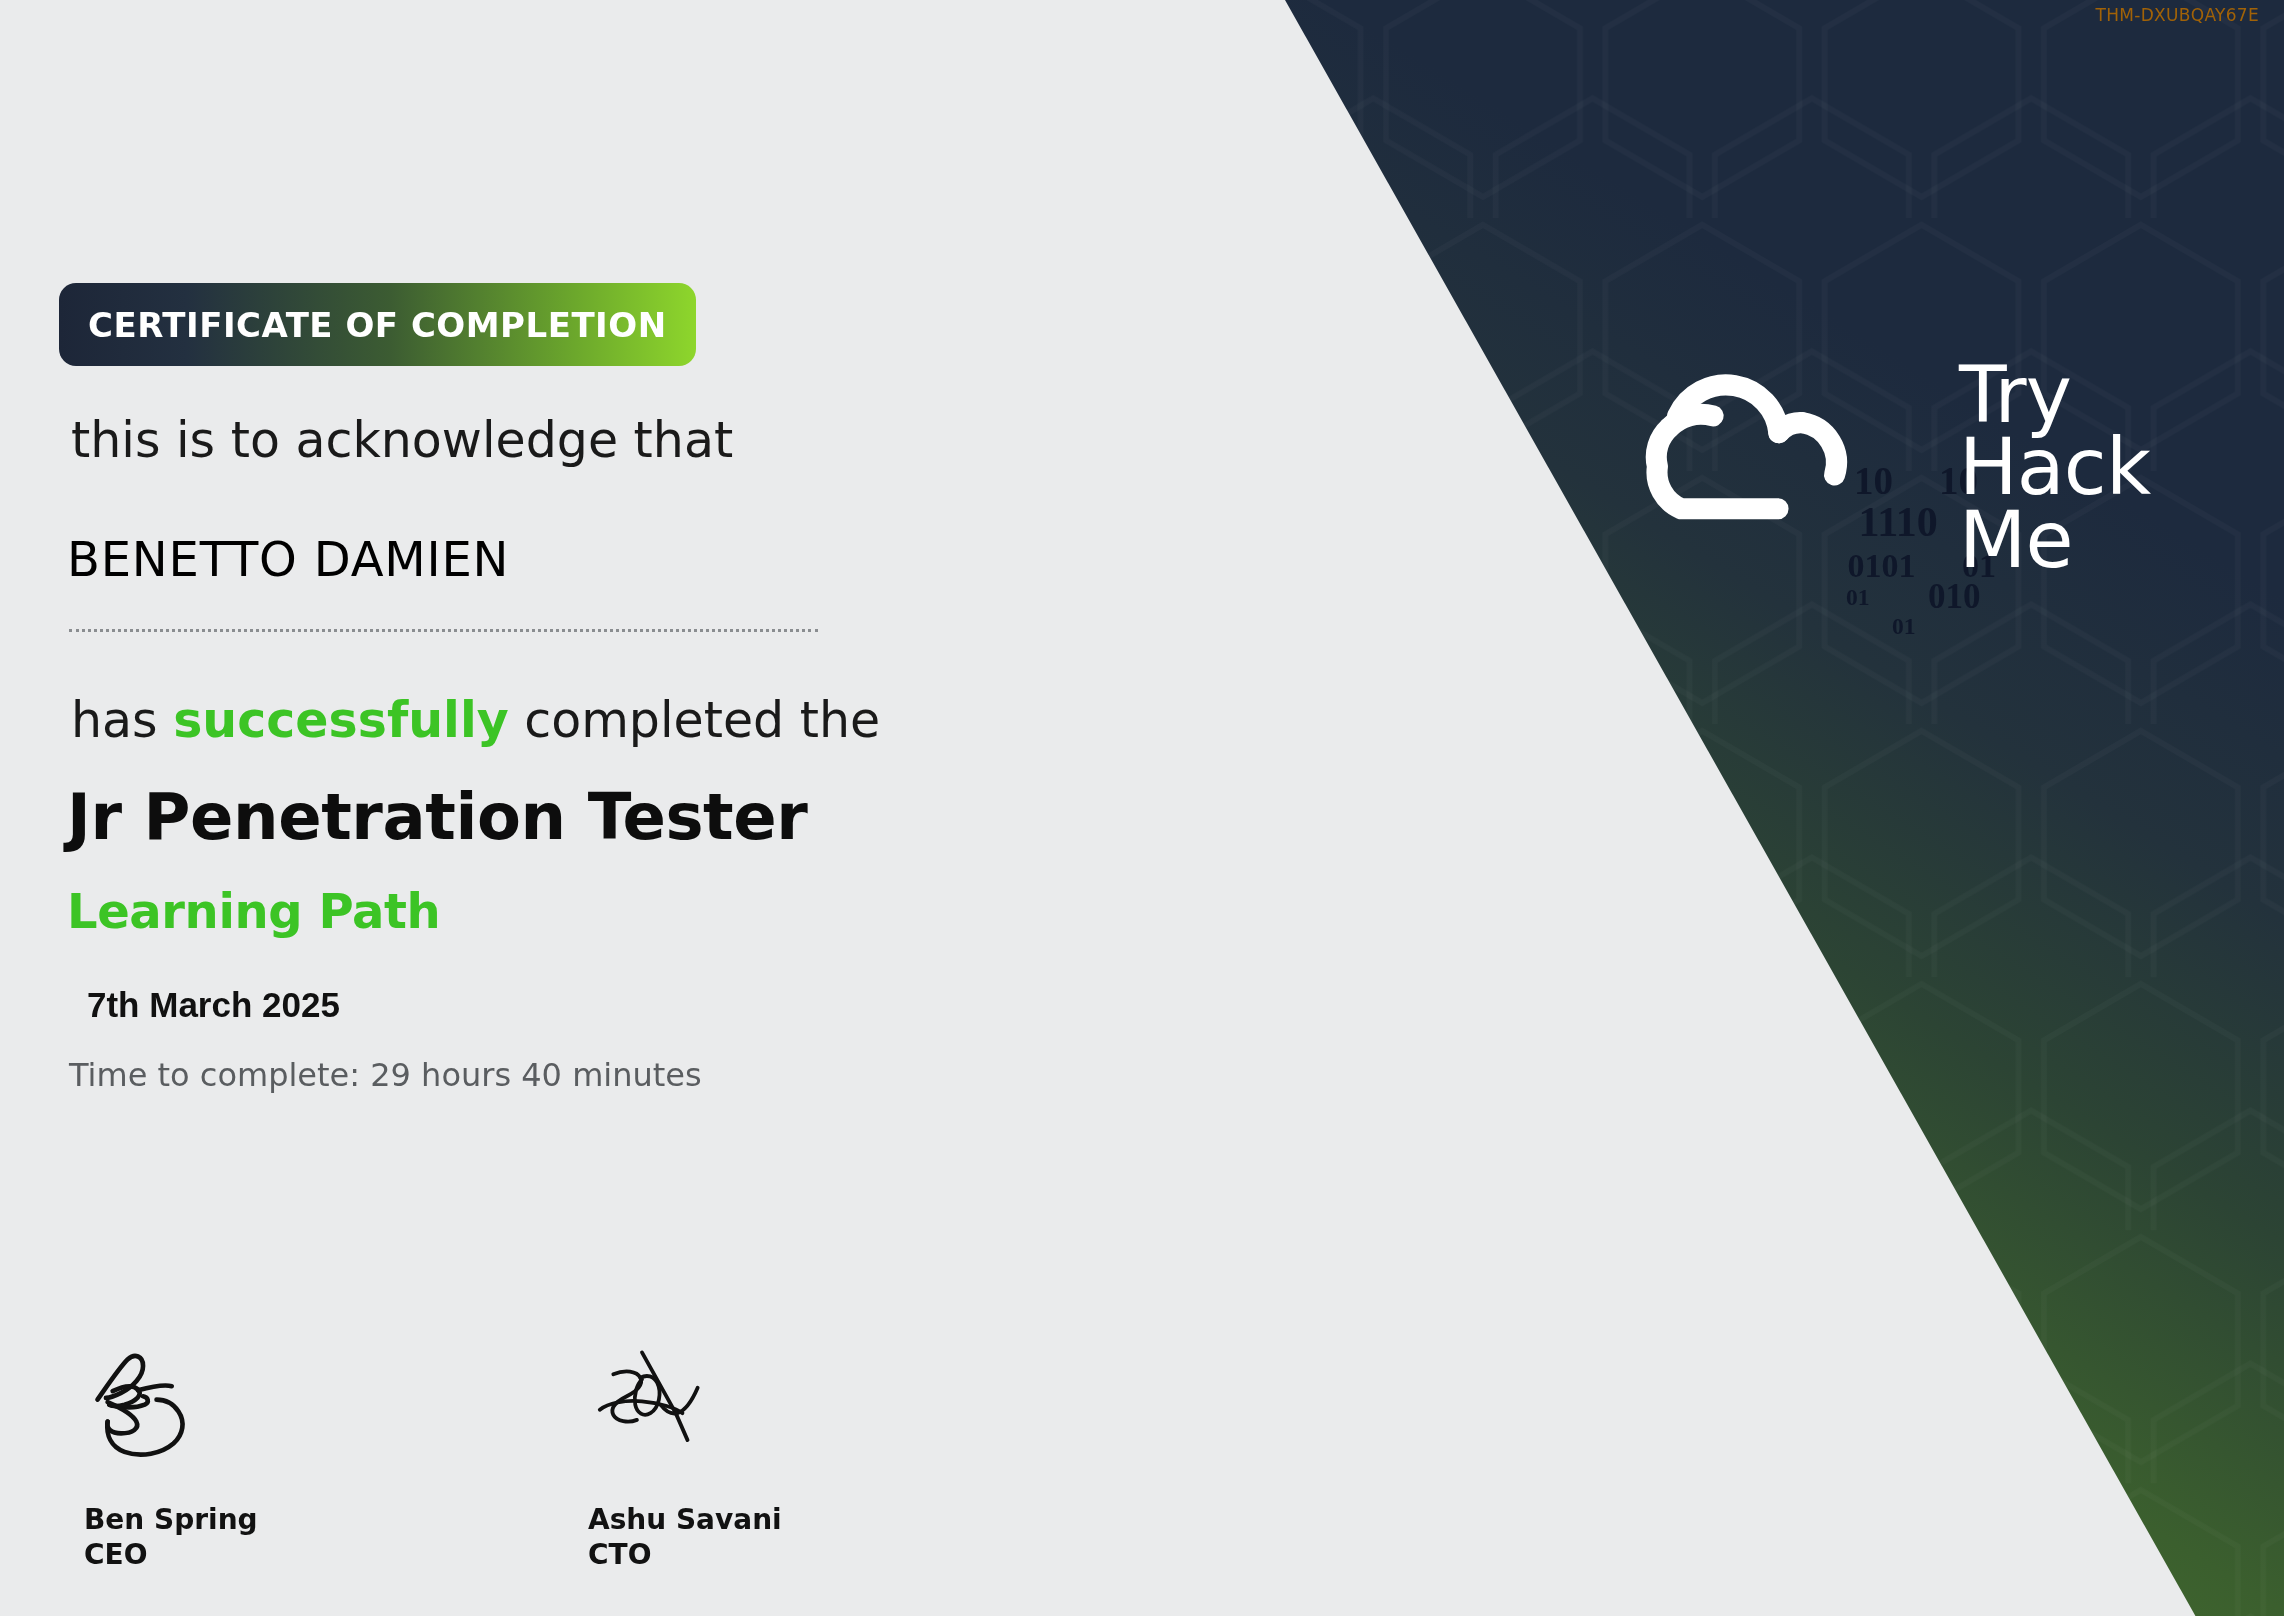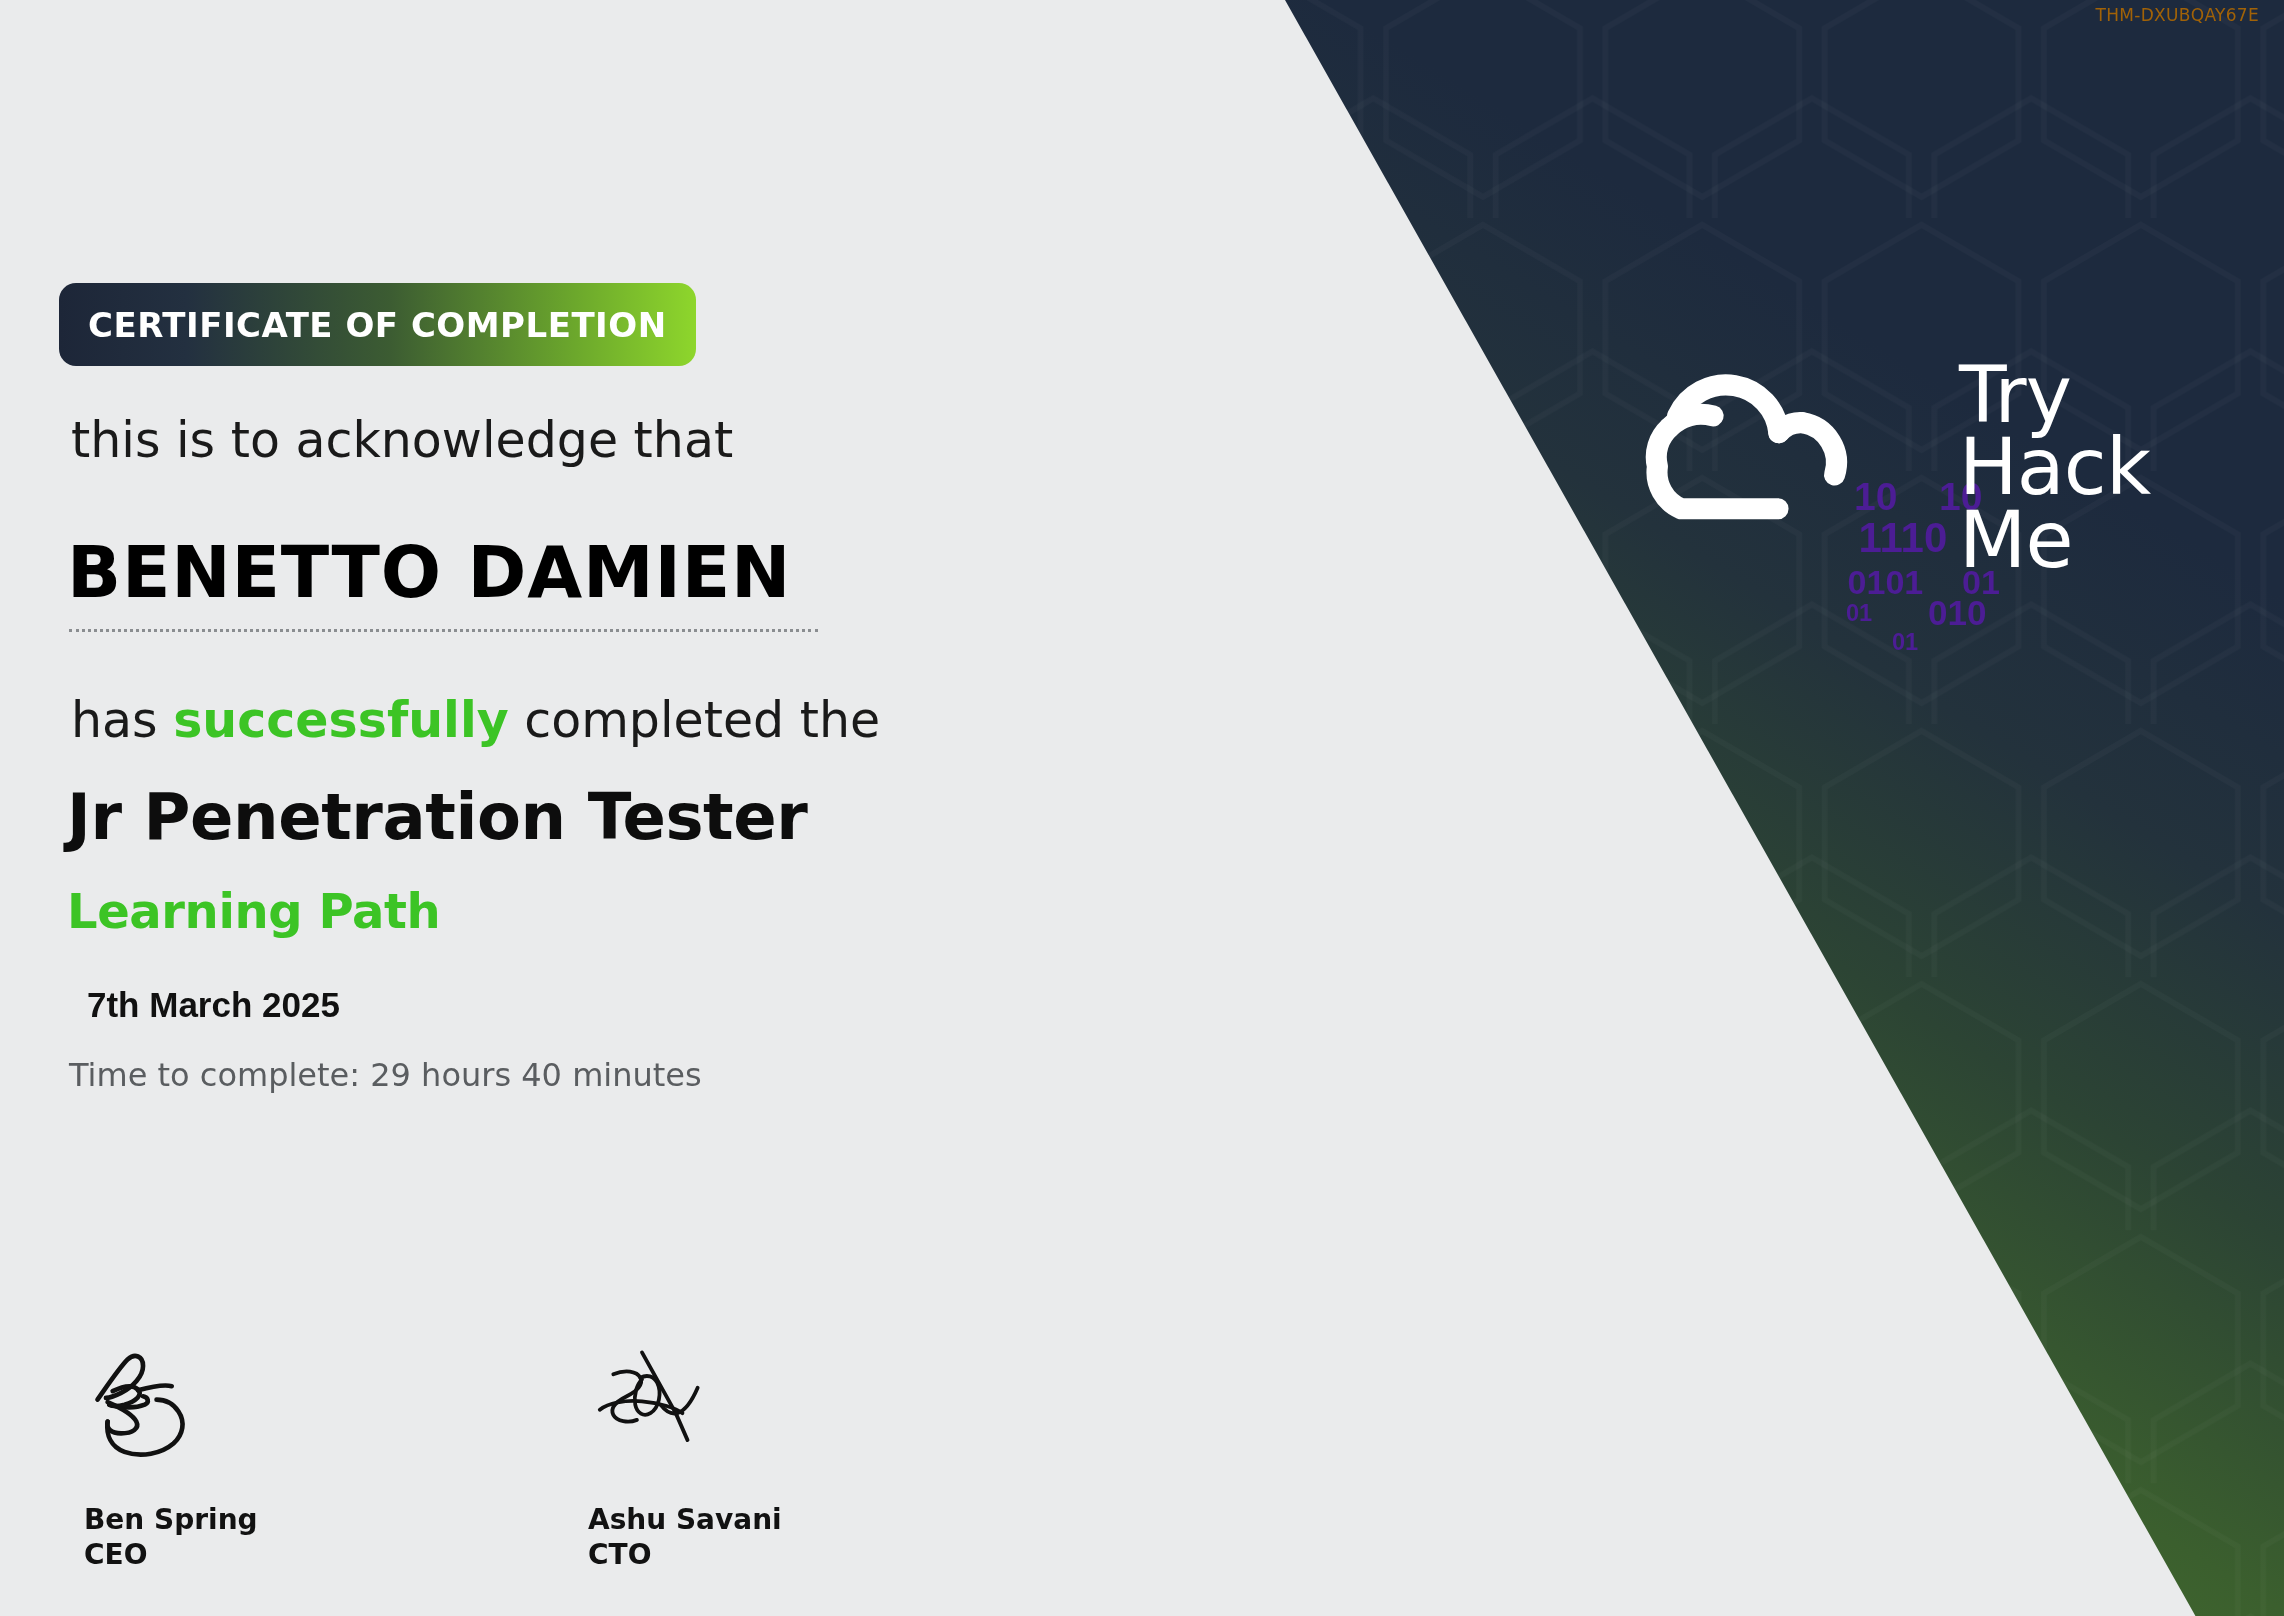--- a/index.html
+++ b/index.html
@@ -69,25 +69,25 @@
     top:367px;
     width:540px;
     height:228px;
     z-index:5;
   }
   .logo-cloud { position:absolute; left:0; top:0; width:253px; height:194px; }
   .logo-cloud svg { width:100%; height:100%; display:block; }
   .logo-bits {
     position:absolute;
     left:207px;
-    top:110px;
+    top:94px;
     width:245px;
     height:127px;
-    color:#4c1d95;
-    font-family:Liberation Sans, sans-serif;
+    color:#0f172a;
+    font-family:Liberation Serif, serif;
     font-weight:bold;
   }
   .logo-bits span { position:absolute; white-space:nowrap; line-height:1; }
   .bit-r1a { left:25px;  top:0px;   font-size:39px; }
   .bit-r1b { left:110px; top:0px;   font-size:39px; }
   .bit-r2  { left:29.5px;  top:40px;  font-size:42px;text-align:center; }
   .bit-r3a { left:18.6px;  top:88px; font-size:34px; }
   .bit-r3b { left:133px; top:88px; font-size:34px; }
   .bit-r4a { left:17px;  top:125px; font-size:23.6px; }
   .bit-r4b { left:99px; top:118px; font-size:35px; }
@@ -135,22 +135,22 @@
     color:#1a1a1a;
     font-family:"DejaVu Sans", sans-serif;
     font-weight:400;
     white-space:nowrap;
   }
 
   .recipient {
     position:absolute;
     left:67px;
     top:531px;
-    font-size:71px;
-    font-weight:bold;
+    font-size:48px;
+    font-weight:normal;
     color:#000;
     letter-spacing:0.8px;
     font-family:"DejaVu Sans", sans-serif;
     white-space:nowrap;
   }
   .recipient-rule {
     position:absolute;
     left:69px;
     top:629px;
     width:749px;

